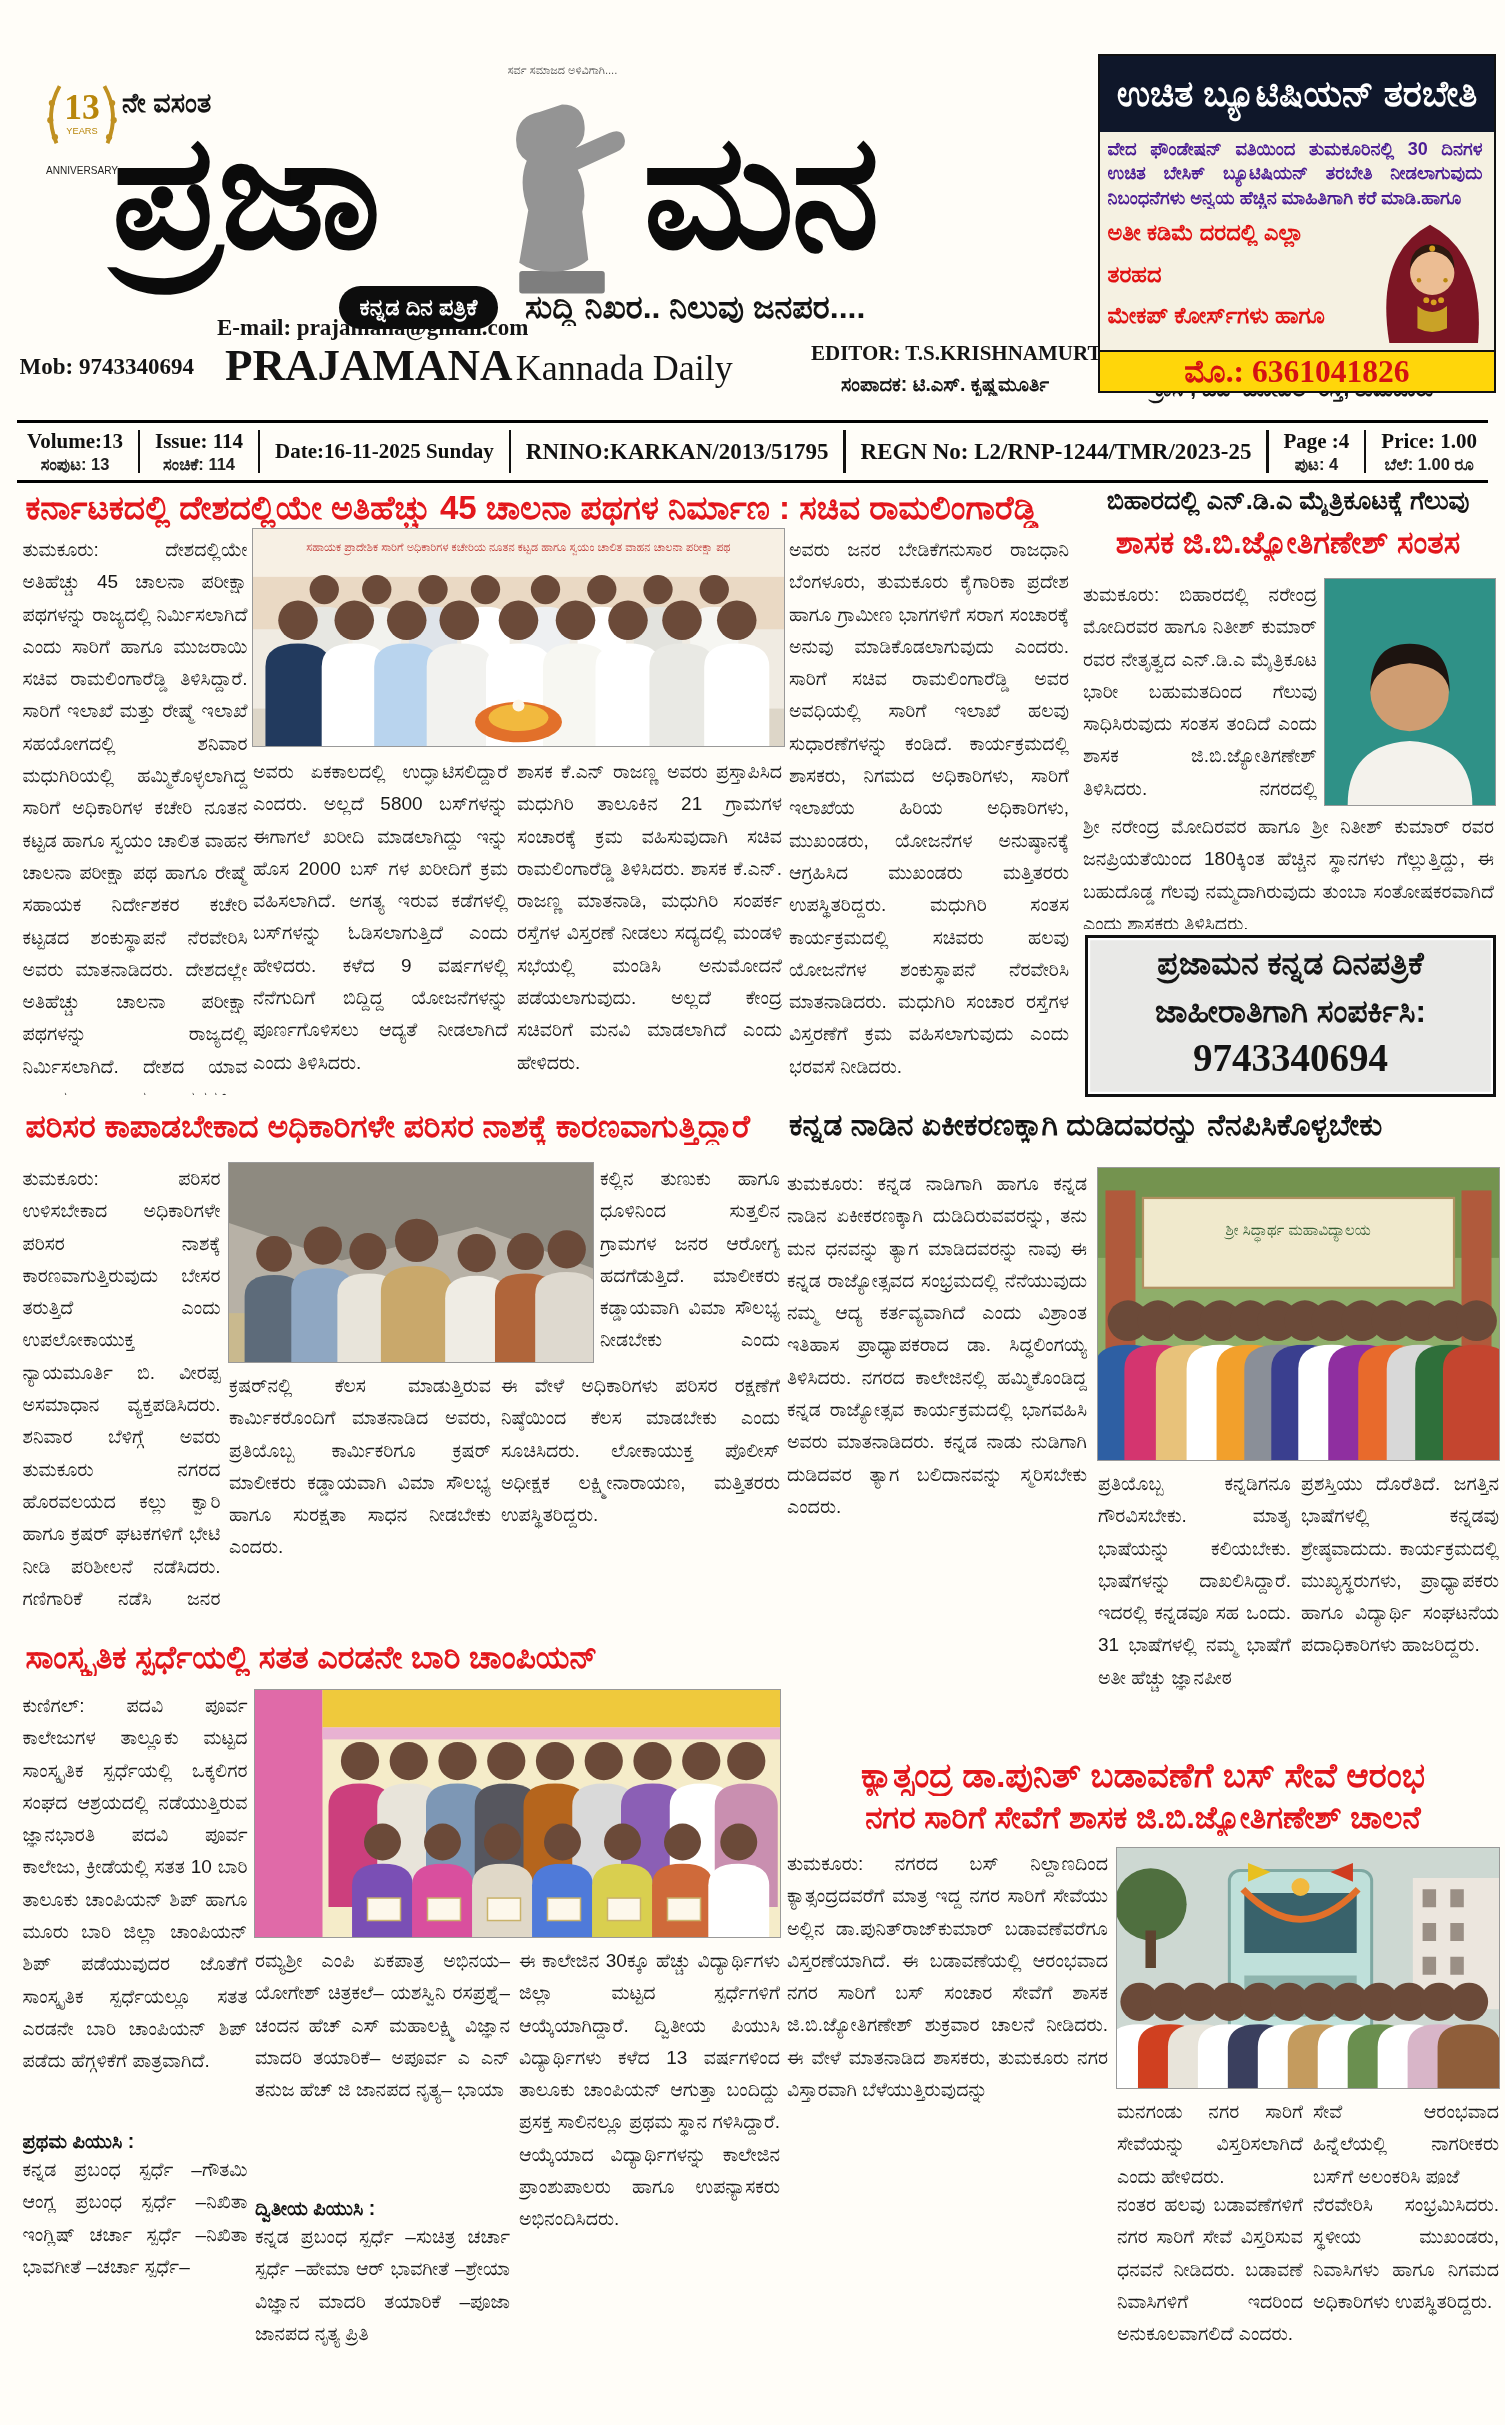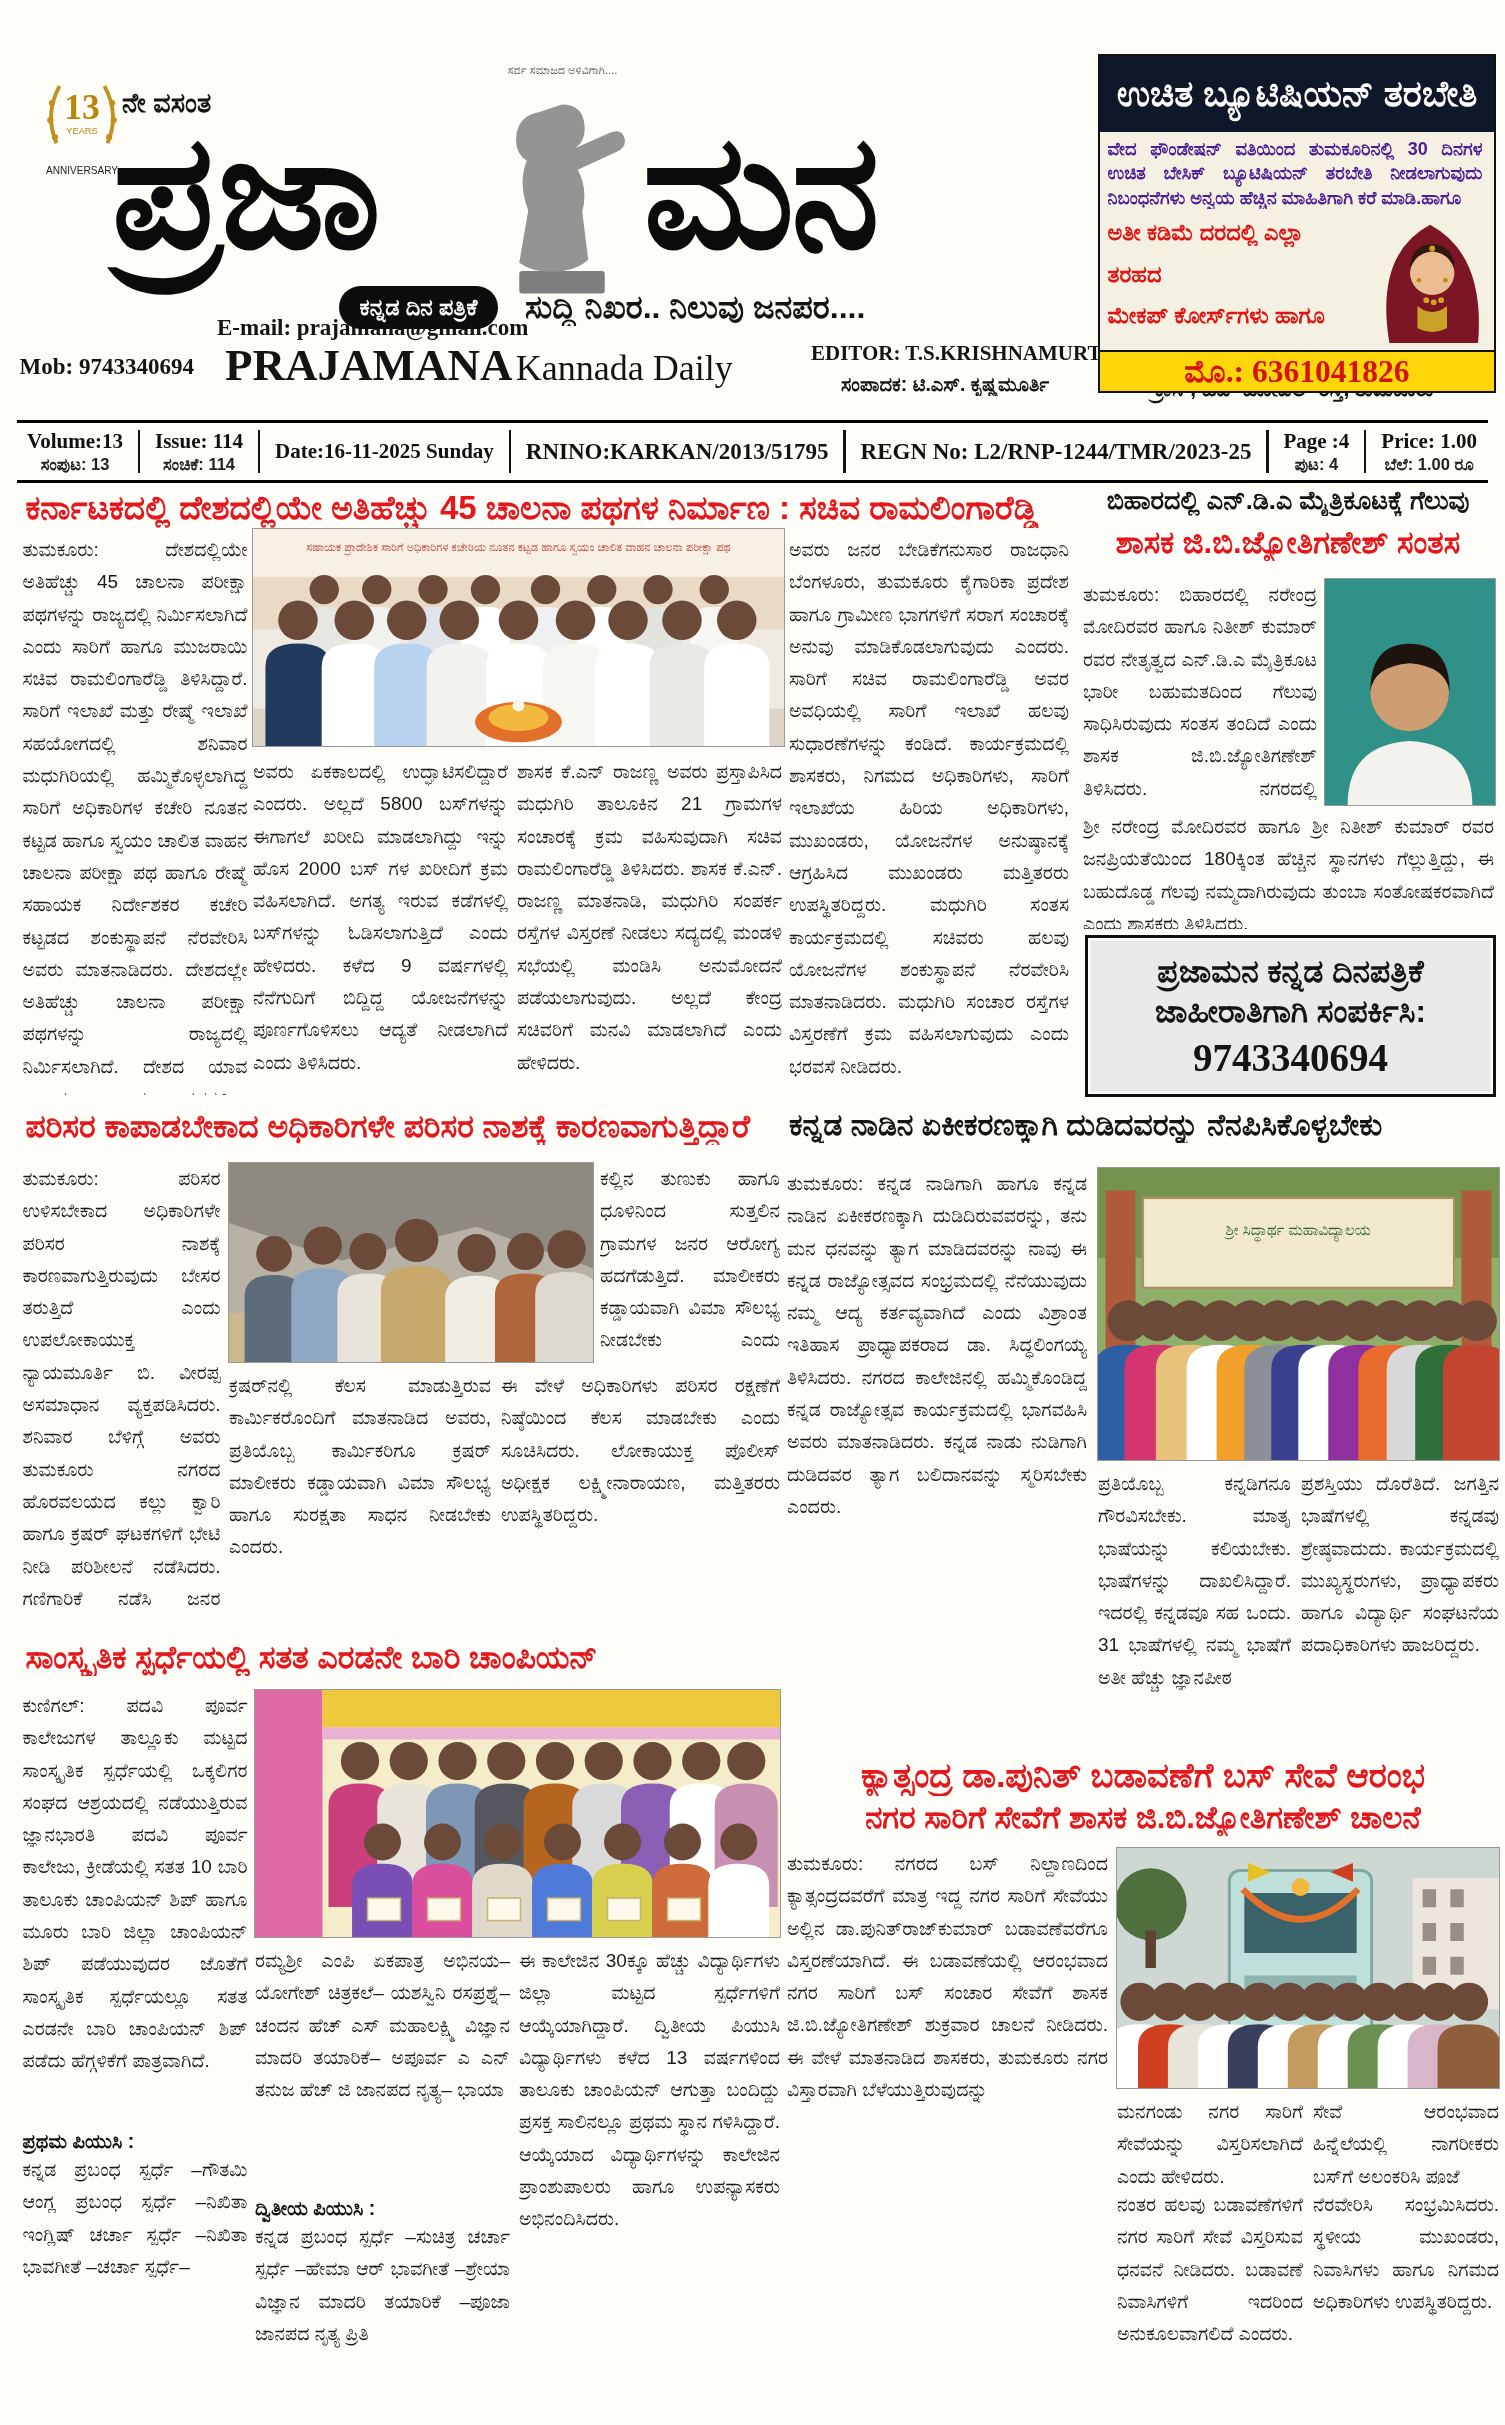--- a/index.html
+++ b/index.html
@@ -37,22 +37,22 @@
   .ib-cell{text-align:center;}
   .ib-en{font-family:"Liberation Serif",serif;font-weight:bold;font-size:21px;color:#111;display:block;}
   .ib-kn{font-weight:bold;font-size:16.5px;color:#222;display:block;margin-top:1.5px;}
   .ib-div{width:2.2px;height:43px;background:#111;}
   
   .photo{position:absolute;overflow:hidden;background:#c2410c;outline:0.7px solid #999;}
   .photo svg{display:block;width:100%;height:100%;}
   
   .promo{position:absolute;left:1085px;top:935px;width:405px;height:156px;border:3px solid #111;
          background:#e9e9e7;box-shadow:0 0 0 2.2px #fff inset;text-align:center;}
-  .promo .l1{font-weight:bold;font-size:31.5px;margin-top:15px;}
-  .promo .l2{font-weight:bold;font-size:31.5px;margin-top:3px;}
+  .promo .l1{font-weight:bold;font-size:31.5px;margin-top:7px;}
+  .promo .l2{font-weight:bold;font-size:31.5px;margin-top:11px;}
   .promo .ph{font-family:"Liberation Serif",serif;font-weight:bold;font-size:39px;margin-top:4.5px;}
   .subhead{font-weight:bold;font-size:19.5px;color:#111;margin:4.5px 0 1.5px 0;}
 </style>
 </head>
 <body>
 
 <svg width="0" height="0" style="position:absolute" aria-hidden="true">
   <defs>
     <g id="prsn">
       <circle cx="0" cy="-60" r="17" fill="#6b4a39"></circle>

